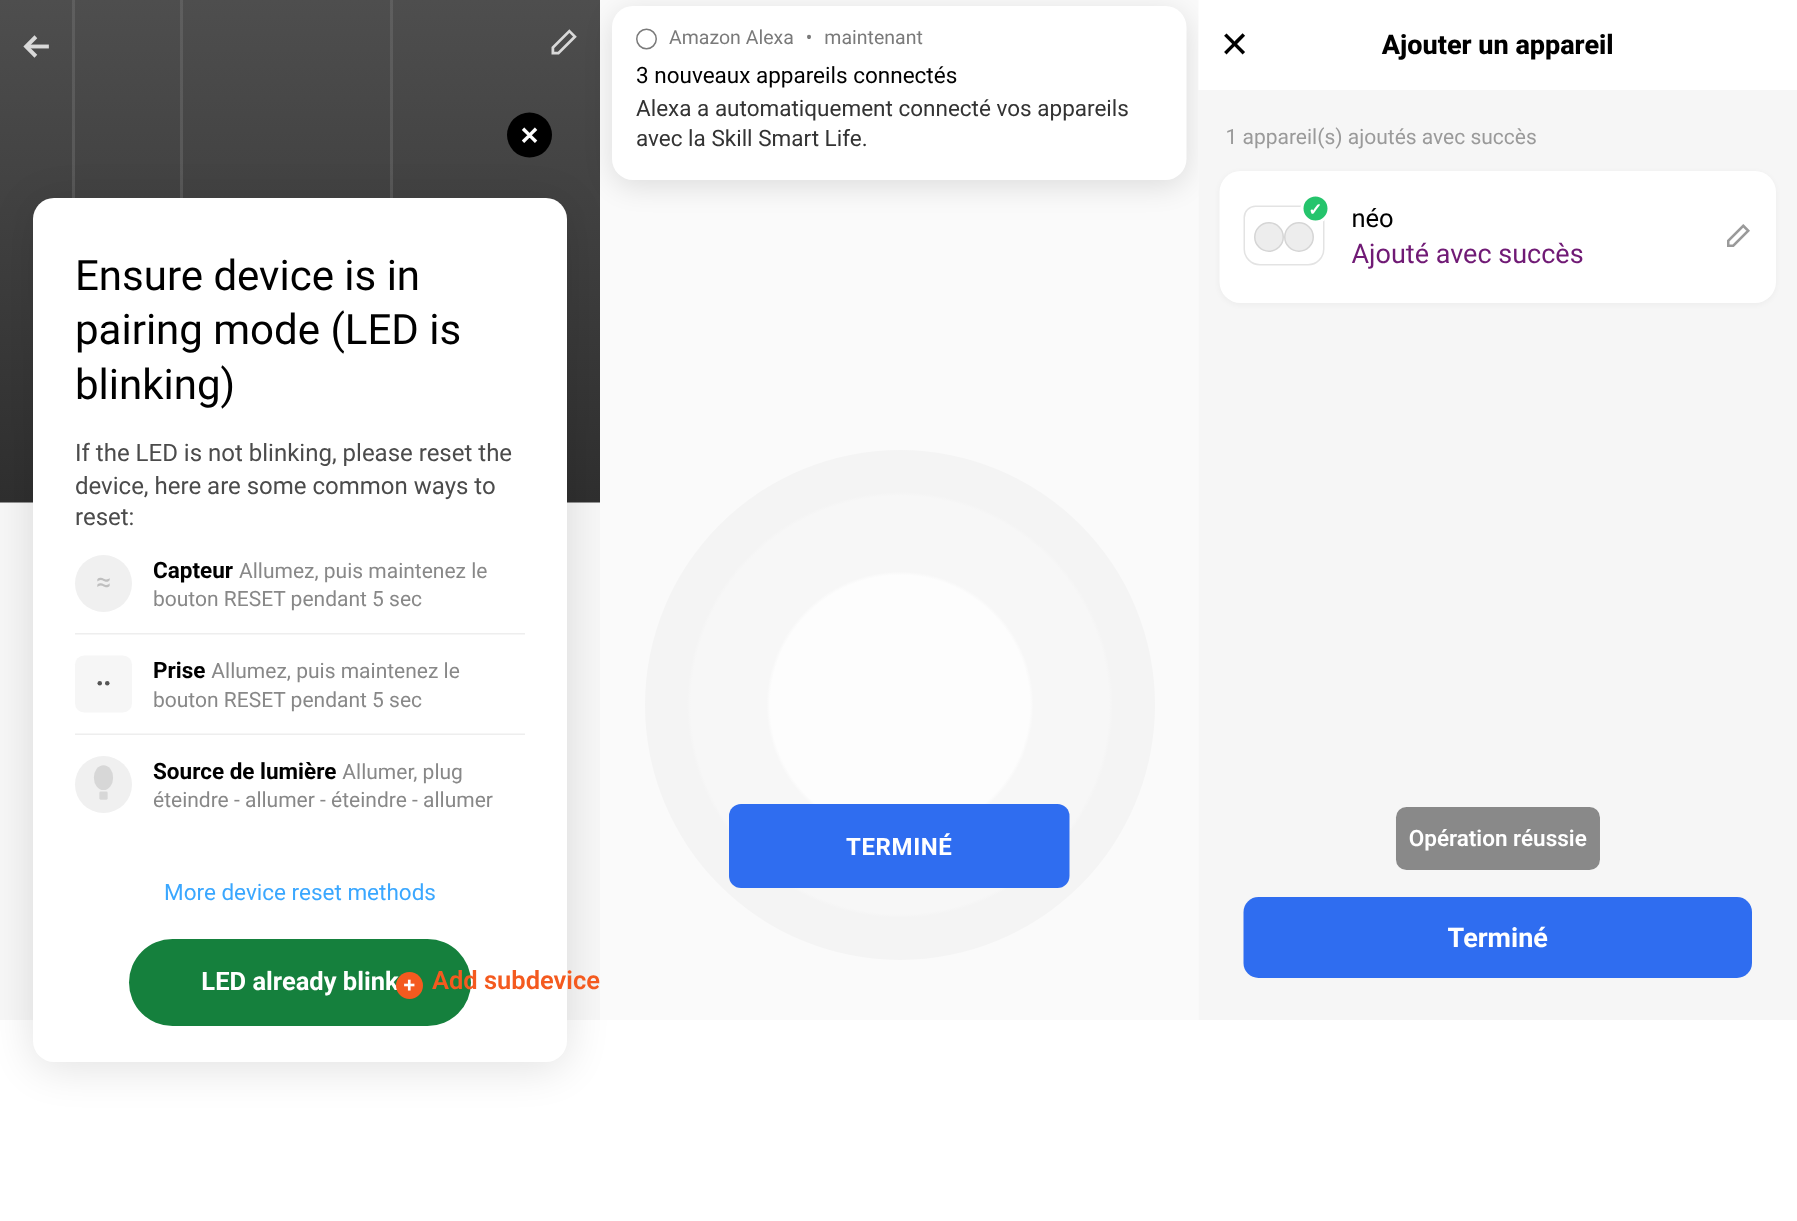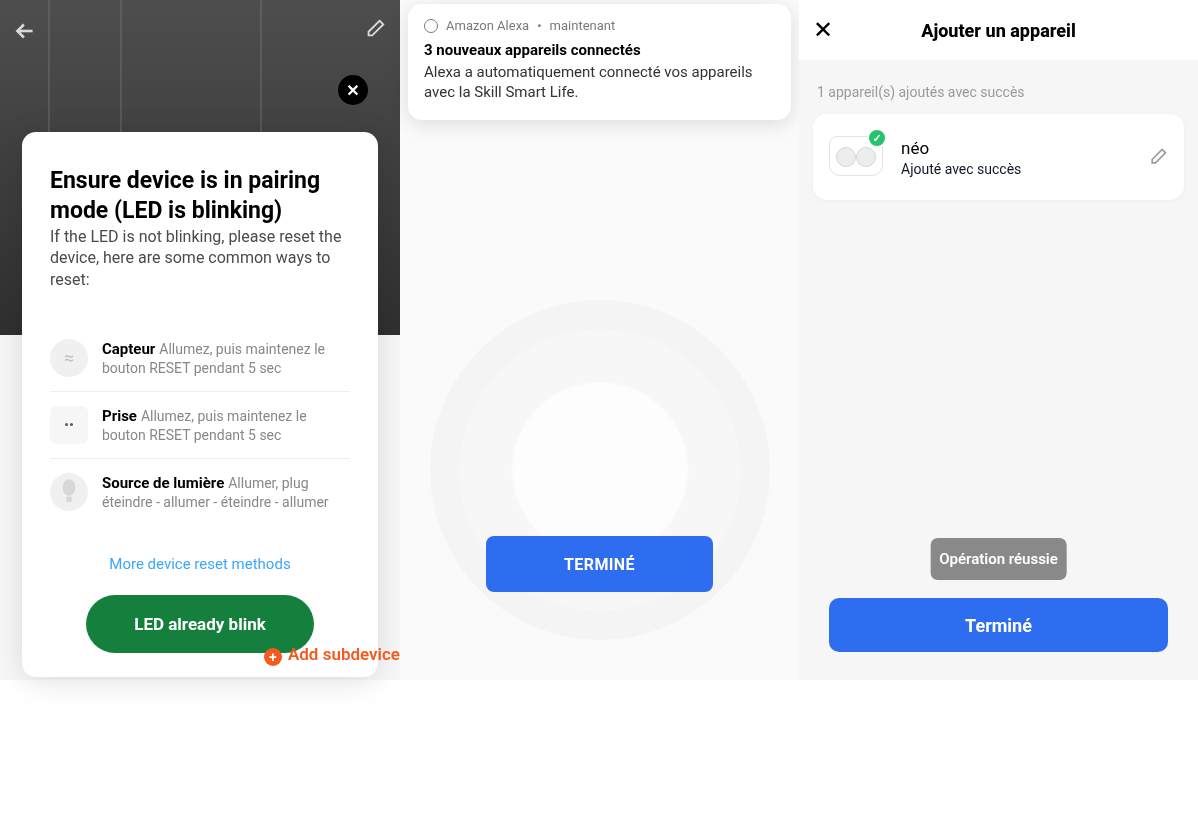--- a/index.html
+++ b/index.html
@@ -10,22 +10,22 @@
 .s1{width:400px;background:#f7f7f7}
 .s1-top{position:absolute;top:0;left:0;right:0;height:335px;background:linear-gradient(180deg,#4e4e4e 0%,#2f2f2f 100%)}
 .s1-top::after{content:"";position:absolute;inset:0;background:
   linear-gradient(90deg,transparent 0 48px,#777 48px 50px,transparent 50px 120px,
   #777 120px 122px,transparent 122px 260px,#777 260px 262px,transparent 262px 100%);
   opacity:.4}
 .s1 .back{position:absolute;top:18px;left:12px;color:#d9d9d9}
 .s1 .pencil{position:absolute;top:18px;right:14px;color:#d9d9d9}
 .s1 .close{position:absolute;top:75px;right:32px;width:30px;height:30px;border-radius:50%;background:#000;color:#fff;display:flex;align-items:center;justify-content:center;font-size:16px;font-weight:bold}
 .sheet{position:absolute;top:132px;left:22px;right:22px;background:#fff;border-radius:14px;box-shadow:0 4px 30px rgba(0,0,0,0.12);padding:34px 28px 24px}
-.sheet h2{font-size:23px;font-weight:700;color:#000;line-height:1.3;margin-bottom:0}
-.sheet .sub{font-size:16px;color:#4b4b4b;line-height:1.35;margin-bottom:34px}
+.sheet h2{font-size:28px;font-weight:400;color:#000;line-height:1.3;margin-bottom:16px}
+.sheet .sub{font-size:16px;color:#4b4b4b;line-height:1.35;}
 .rlist{margin:0 0 30px}
 .ritem{display:flex;gap:14px;padding:14px 0;border-bottom:1px solid #eee}
 .ritem:last-child{border-bottom:none}
 .ricon{width:38px;height:38px;border-radius:50%;background:#f0f0f0;flex:0 0 38px;display:flex;align-items:center;justify-content:center;color:#bfbfbf;font-size:18px}
 .ricon.plug{border-radius:6px;background:#f6f6f6;flex-direction:column;gap:1px}
 .ricon.plug .dots{width:8px;height:3px;display:flex;justify-content:space-between}
 .ricon.plug .dots span{width:3px;height:3px;border-radius:50%;background:#555}
 .ricon.bulb svg{color:#d7d7d7}
 .rtext{flex:1}
 .rtext .t{font-size:15px;font-weight:700;color:#000}
@@ -33,21 +33,21 @@
 .more{display:block;text-align:center;color:#3aa7ff;font-size:15px;margin:28px 0 22px}
 .ledbtn{display:block;width:76%;margin:0 auto;background:#15803d;color:#fff;border:none;border-radius:999px;height:58px;font-size:17px;font-weight:700}
 .addsub{position:absolute;bottom:14px;left:0;right:0;text-align:right;color:#f45a1f;font-size:17px;font-weight:600}
 .addsub .plus{display:inline-flex;width:18px;height:18px;border-radius:50%;background:#f45a1f;color:#fff;align-items:center;justify-content:center;font-size:14px;margin-right:6px;vertical-align:-2px}
 
 
 .s2{width:399px;background:#fafafa}
 .notif{position:absolute;top:4px;left:8px;right:8px;background:#fff;border-radius:14px;box-shadow:0 4px 20px rgba(0,0,0,0.12);padding:14px 16px 18px}
 .notif .row1{display:flex;align-items:center;gap:8px;font-size:13px;color:#7a7a7a;margin-bottom:8px}
 .notif .row1 .ring{width:14px;height:14px;border-radius:50%;border:1.5px solid #7a7a7a}
-.notif .title{font-size:15px;font-weight:700;color:#000;margin-bottom:4px}
+.notif .title{font-size:15px;font-weight:400;color:#000;margin-bottom:4px}
 .notif .body{font-size:15px;color:#333;line-height:1.3}
 .s2 .device{position:absolute;top:158px;left:50%;transform:translateX(-50%);text-align:center}
 .s2 .plugimg{width:56px;height:44px;background:#fff;border-radius:8px 8px 10px 10px;border:1px solid #e5e5e5;box-shadow:0 2px 3px rgba(0,0,0,0.08);position:relative;margin:0 auto 8px}
 .s2 .plugimg::before,.s2 .plugimg::after{content:"";position:absolute;top:12px;width:20px;height:20px;border-radius:50%;background:#eee;border:1px solid #d0d0d0}
 .s2 .plugimg::before{left:6px}.s2 .plugimg::after{right:6px}
 .s2 .dlabel{font-size:12px;color:#7a7a7a;line-height:1.3}
 .s2 .rings{position:absolute;top:300px;left:50%;transform:translateX(-50%);width:340px;height:340px;border-radius:50%;background:radial-gradient(circle,#fdfdfd 0 36%,#f7f7f7 37% 58%,#f4f4f4 59% 78%,#f2f2f2 79% 100%)}
 .s2 .termine{position:absolute;left:86px;right:86px;bottom:88px;height:56px;background:#2f6df0;color:#fff;border:none;border-radius:8px;font-size:16px;font-weight:700;letter-spacing:.4px}
 
 
@@ -57,21 +57,21 @@
 .s3 .hdr h1{font-size:18px;font-weight:800;color:#000}
 .s3 .status{font-size:14px;color:#9a9a9a;margin:24px 0 14px 18px}
 .s3 .card{background:#fff;border-radius:14px;margin:0 14px;display:flex;align-items:center;padding:22px 16px;box-shadow:0 1px 4px rgba(0,0,0,0.04)}
 .s3 .cicon{position:relative;width:54px;height:42px;margin-right:18px}
 .s3 .cicon .plugc{width:54px;height:40px;background:#fff;border:1px solid #e3e3e3;border-radius:8px 8px 11px 11px;position:relative}
 .s3 .cicon .plugc::before,.s3 .cicon .plugc::after{content:"";position:absolute;top:10px;width:18px;height:18px;border-radius:50%;background:#ededed;border:1px solid #d5d5d5}
 .s3 .cicon .plugc::before{left:6px}.s3 .cicon .plugc::after{right:6px}
 .s3 .cicon .check{position:absolute;top:-8px;right:-4px;width:20px;height:20px;border-radius:50%;background:#25c46c;border:2px solid #fff;display:flex;align-items:center;justify-content:center;color:#fff;font-size:11px;font-weight:bold}
 .s3 .cinfo{flex:1}
 .s3 .cinfo .name{font-size:17px;font-weight:400;color:#000;margin-bottom:3px}
-.s3 .cinfo .ok{font-size:14px;color:#0f172a}
+.s3 .cinfo .ok{font-size:18px;color:#701a75}
 .s3 .edit{color:#9a9a9a}
 .s3 .toast{position:absolute;left:50%;bottom:100px;transform:translateX(-50%);background:#898989;color:#fff;padding:12px 9px;border-radius:7px;font-size:15px;font-weight:600}
 .s3 .termine{position:absolute;left:30px;right:30px;bottom:28px;height:54px;background:#2f6df0;color:#fff;border:none;border-radius:10px;font-size:18px;font-weight:700}
 
 svg{display:block}
 </style>
 </head>
 <body>
 
 <div class="screen s1">

